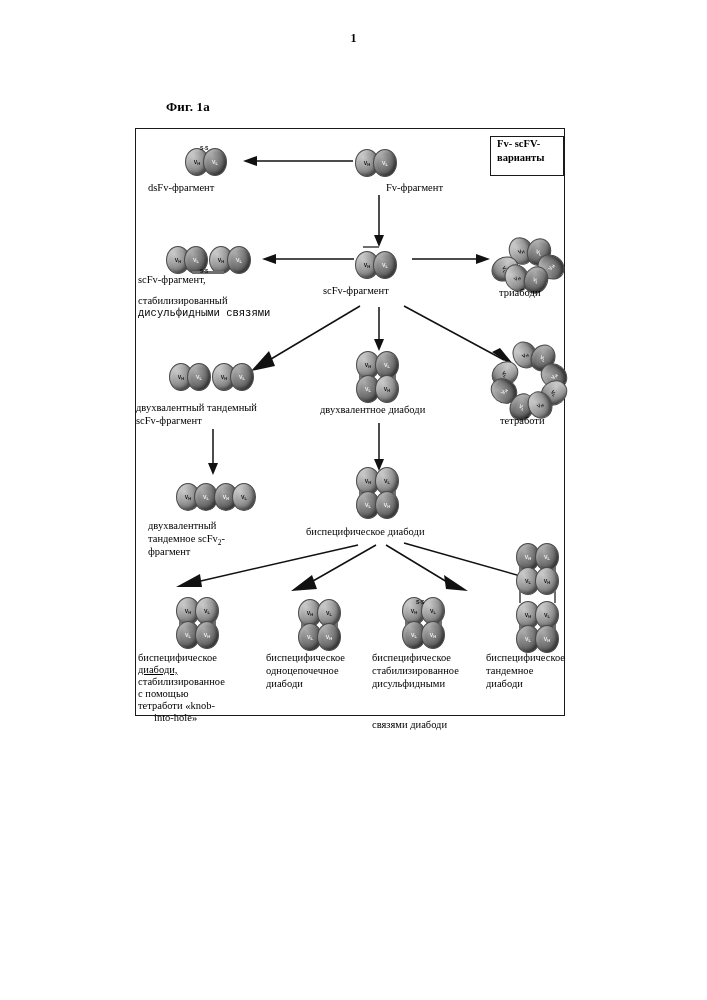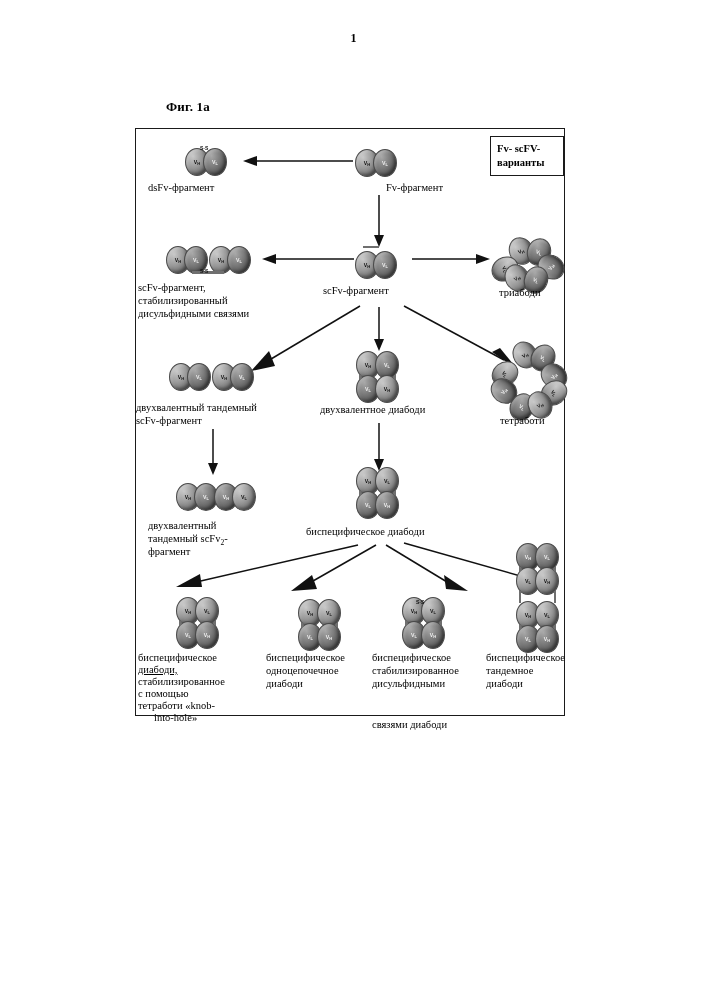--- a/index.html
+++ b/index.html
@@ -16,21 +16,21 @@
     position:absolute;left:166px;top:99px;
     font-size:13px;font-weight:bold;letter-spacing:.2px;
   }
   .frame{
     position:absolute;left:135px;top:128px;width:430px;height:588px;
     border:1.6px solid #1a1a1a;box-sizing:border-box;
   }
   .legend-box{
     position:absolute;left:354px;top:7px;width:74px;height:40px;
     border:1.6px solid #1a1a1a;box-sizing:border-box;
-    display:flex;align-items:center;justify-content:flex-start;
+    display:flex;align-items:flex-start;justify-content:flex-start;
     padding-left:6px;
   }
   .legend-box .lt{
     font-size:10.5px;font-weight:bold;line-height:1.3;
   }
   
   .mol{position:absolute;}
   .dom{
     position:absolute;width:22px;height:26px;border-radius:50%;
     background:
@@ -100,23 +100,23 @@
   </svg>
 
   <div class="mol" style="left:30px;top:115px;width:92px;height:34px;">
     <div class="dom" style="left:0px;top:2px;">V<sub>H</sub></div>
     <div class="dom dk" style="left:18px;top:2px;">V<sub>L</sub></div>
     <div class="dom" style="left:43px;top:2px;">V<sub>H</sub></div>
     <div class="dom dk" style="left:61px;top:2px;">V<sub>L</sub></div>
     <div class="link" style="left:26px;top:27px;width:32px;height:2.5px;"></div>
     <div class="ss" style="left:34px;top:24px;">S-S</div>
   </div>
-  <div class="lbl" style="left:2px;top:152px;">scFv-фрагмент,</div>
+  <div class="lbl" style="left:2px;top:144px;">scFv-фрагмент,</div>
   <div class="lbl" style="left:2px;top:165px;">стабилизированный</div>
-  <div class="lbl" style="left:2px;top:178px;">дисульфидными связями</div>
+  <div class="lbl" style="left:2px;top:178px;font-family:Liberation Mono, monospace;">дисульфидными связями</div>
 
   <div class="mol" style="left:219px;top:117px;width:48px;height:32px;">
     <div class="dom" style="left:0px;top:5px;">V<sub>H</sub></div>
     <div class="dom dk" style="left:18px;top:5px;">V<sub>L</sub></div>
     <div class="link" style="left:8px;top:0px;width:16px;height:2px;"></div>
   </div>
   <div class="lbl" style="left:187px;top:155px;">scFv-фрагмент</div>
 
   <svg class="arrow" style="left:124px;top:124px;" width="94" height="12">
     <line x1="94" y1="6" x2="16" y2="6"></line>
@@ -194,21 +194,21 @@
     <polygon points="1,36 6,48 11,36"></polygon>
   </svg>
 
   <div class="mol" style="left:40px;top:352px;width:92px;height:30px;">
     <div class="dom" style="left:0px;top:2px;">V<sub>H</sub></div>
     <div class="dom dk" style="left:18px;top:2px;">V<sub>L</sub></div>
     <div class="dom dk" style="left:38px;top:2px;">V<sub>H</sub></div>
     <div class="dom" style="left:56px;top:2px;">V<sub>L</sub></div>
   </div>
   <div class="lbl" style="left:12px;top:390px;">двухвалентный</div>
-  <div class="lbl" style="left:12px;top:403px;"><span>тандемный scFv</span><sub>2</sub><span>-</span></div>
+  <div class="lbl" style="left:12px;top:403px;"><span>тандемное scFv</span><sub>2</sub><span>-</span></div>
   <div class="lbl" style="left:12px;top:416px;">фрагмент</div>
 
   <div class="mol" style="left:218px;top:338px;width:50px;height:60px;">
     <div class="dom" style="left:2px;top:0px;">V<sub>H</sub></div>
     <div class="dom" style="left:21px;top:0px;">V<sub>L</sub></div>
     <div class="dom dk" style="left:2px;top:24px;">V<sub>L</sub></div>
     <div class="dom dk" style="left:21px;top:24px;">V<sub>H</sub></div>
     <div class="link" style="left:5px;top:24px;width:2px;height:4px;"></div>
     <div class="link" style="left:40px;top:24px;width:2px;height:4px;"></div>
   </div>

